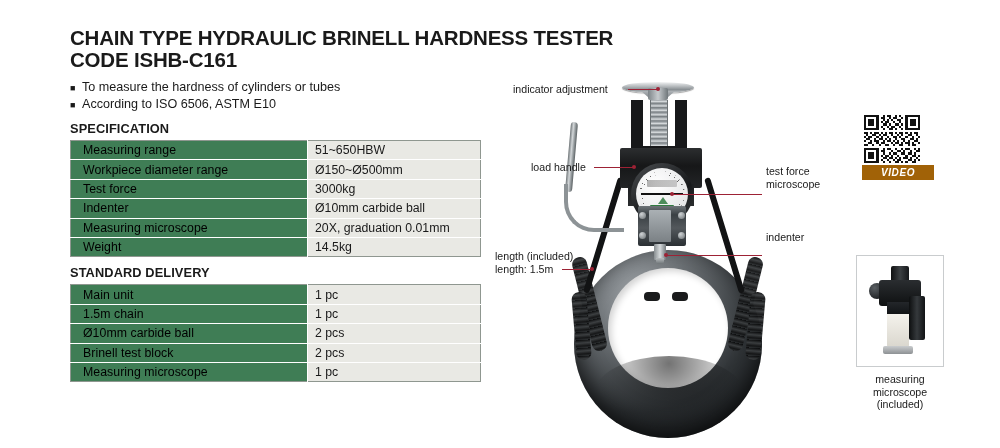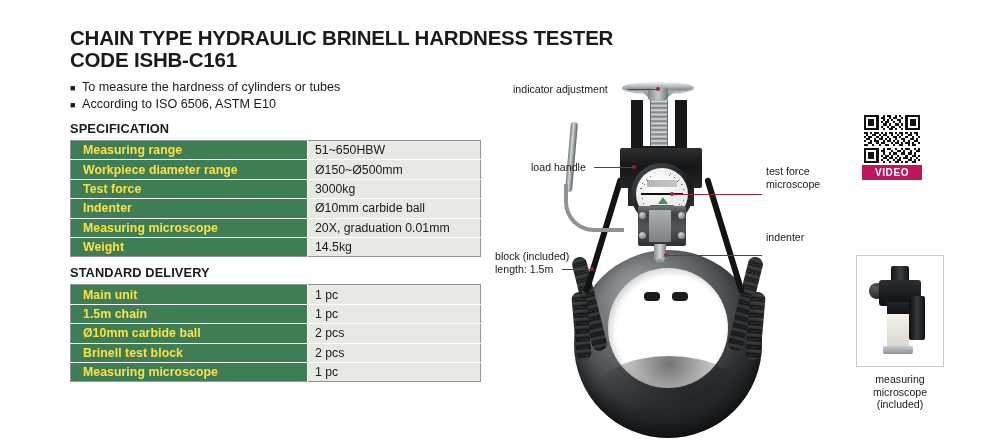--- a/index.html
+++ b/index.html
@@ -35,21 +35,21 @@
   
   .spec-table{
     border-collapse:collapse;width:411px;table-layout:fixed;
     border:1px solid #8f9790;
   }
   .spec-table td{
     height:18.4px;padding:0 0 0 7px;vertical-align:middle;
     font-size:12.3px;
   }
   .spec-table td.k{
-    width:224px;background:#3f7d55;color:#fde047;font-weight:bold;
+    width:224px;background:#3f7d55;color:#000000;font-weight:normal;
     border-bottom:1.4px solid #ffffff;border-right:1.4px solid #ffffff;
     letter-spacing:0.05px;
     padding-left:12px;
   }
   .spec-table tr:last-child td.k{border-bottom:none;}
   .spec-table td.v{
     background:#e9e9e4;color:#1a1a1a;font-weight:normal;
     border-bottom:1.4px solid #ffffff;
   }
   .spec-table tr:last-child td.v{border-bottom:none;}
@@ -221,24 +221,25 @@
   .chain-l2{left:84px;top:232px;height:68px;transform:rotate(-5deg);}
   .chain-r{left:248px;top:196px;height:96px;transform:rotate(14deg);}
   .chain-r2{left:258px;top:232px;height:68px;transform:rotate(5deg);}
 
   
   #qr-wrap{position:absolute;left:862px;top:113px;width:62px;}
   .qr{
     width:60px;height:52px;display:block;
   }
   .video-badge{
-    width:60px;height:15px;background:#be185d;color:#ffffff;
+    width:72px;height:15px;background:#a16207;color:#ffffff;
     font-size:10px;font-weight:bold;letter-spacing:.6px;
     display:flex;align-items:center;justify-content:center;
     font-family:"Liberation Sans",sans-serif;
+    font-style:italic;
   }
 
   #micro-wrap{position:absolute;left:845px;top:255px;width:110px;text-align:center;}
   .micro-frame{
     width:86px;height:110px;margin:0 auto;border:1px solid #c9ccce;
     background:#ffffff;position:relative;overflow:hidden;
   }
   .micro-cap{
     margin-top:6px;font-size:10.6px;line-height:12.6px;color:#1a1a1a;
   }
@@ -413,21 +414,21 @@
 
   <div class="callout-txt" style="left:276px;top:105px;">test force</div>
   <div class="callout-txt" style="left:276px;top:118px;">microscope</div>
   <div class="lead" style="left:182px;top:134px;width:90px;"></div>
   <div class="lead-dot" style="left:180px;top:132px;"></div>
 
   <div class="callout-txt" style="left:276px;top:171px;">indenter</div>
   <div class="lead" style="left:176px;top:195px;width:96px;"></div>
   <div class="lead-dot" style="left:174px;top:193px;"></div>
 
-  <div class="callout-txt" style="left:5px;top:190px;">block (included)</div>
+  <div class="callout-txt" style="left:5px;top:190px;">length (included)</div>
   <div class="callout-txt" style="left:5px;top:203px;">length: 1.5m</div>
   <div class="lead" style="left:72px;top:209px;width:30px;"></div>
   <div class="lead-dot" style="left:100px;top:207px;"></div>
 
 </div>
 
 <div id="qr-wrap">
   <svg class="qr" viewBox="0 0 29 25" shape-rendering="crispEdges">
     <rect width="29" height="25" fill="#ffffff"></rect>
     <g fill="#111111">

